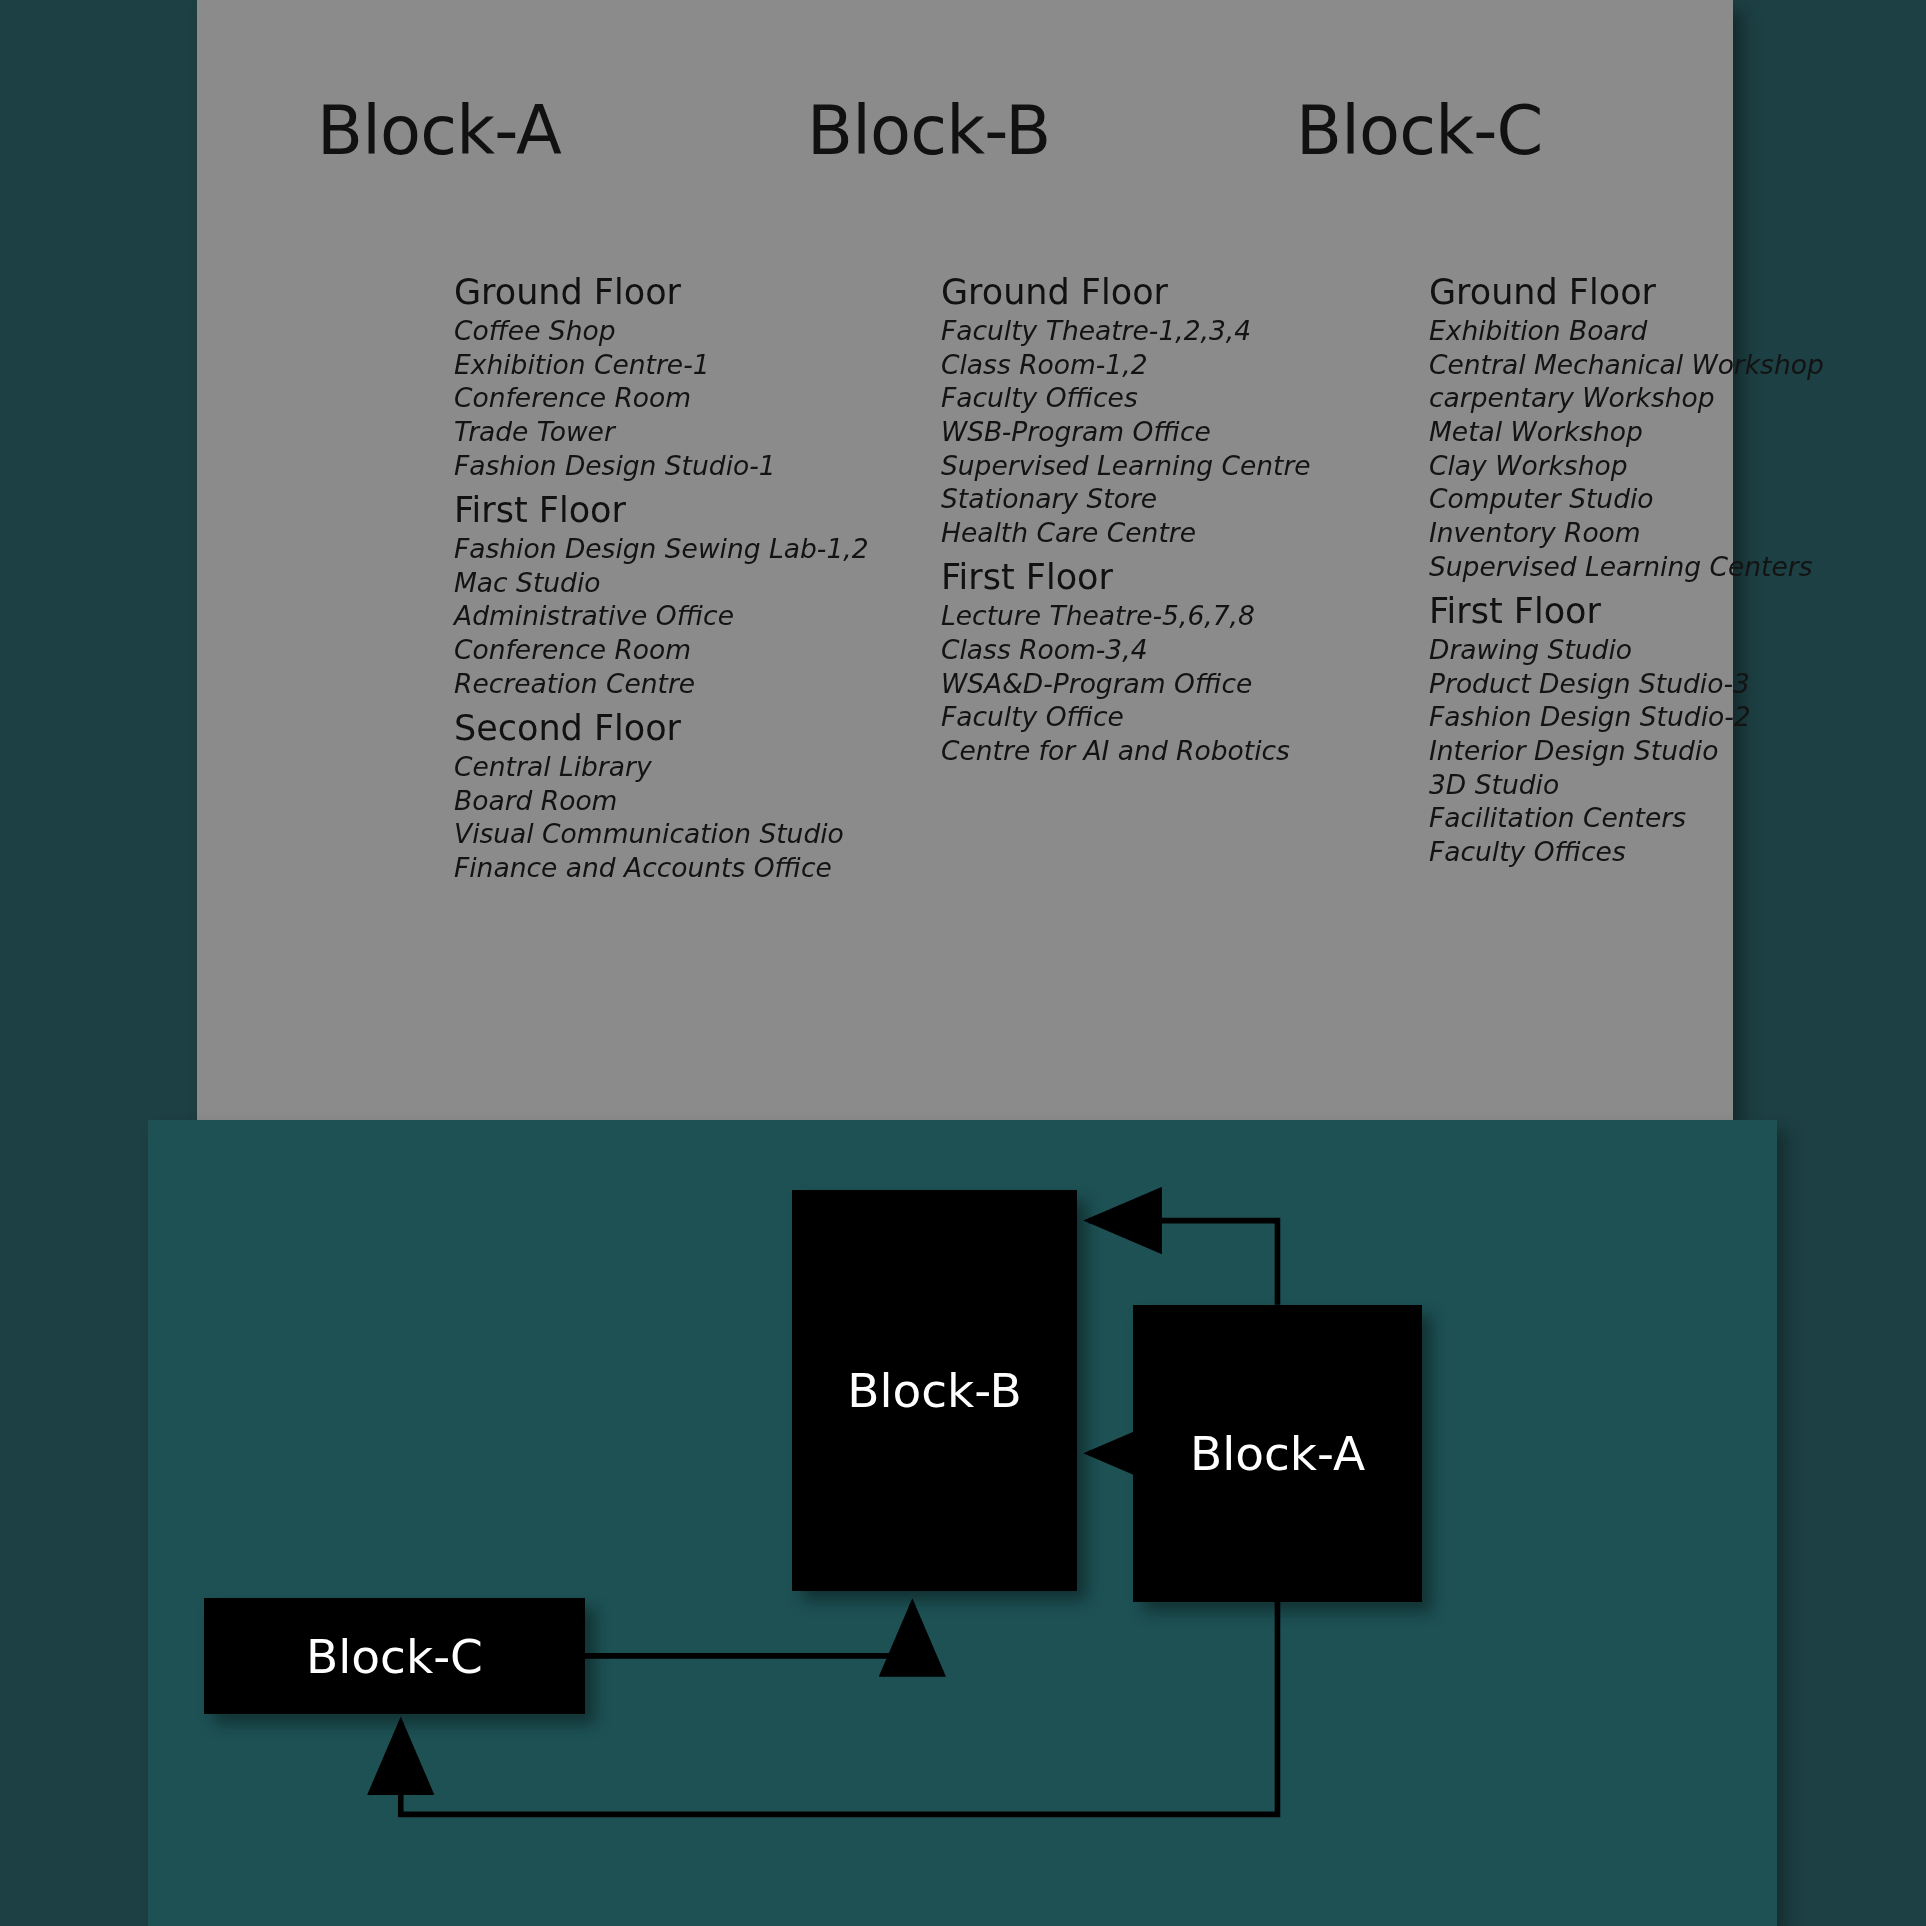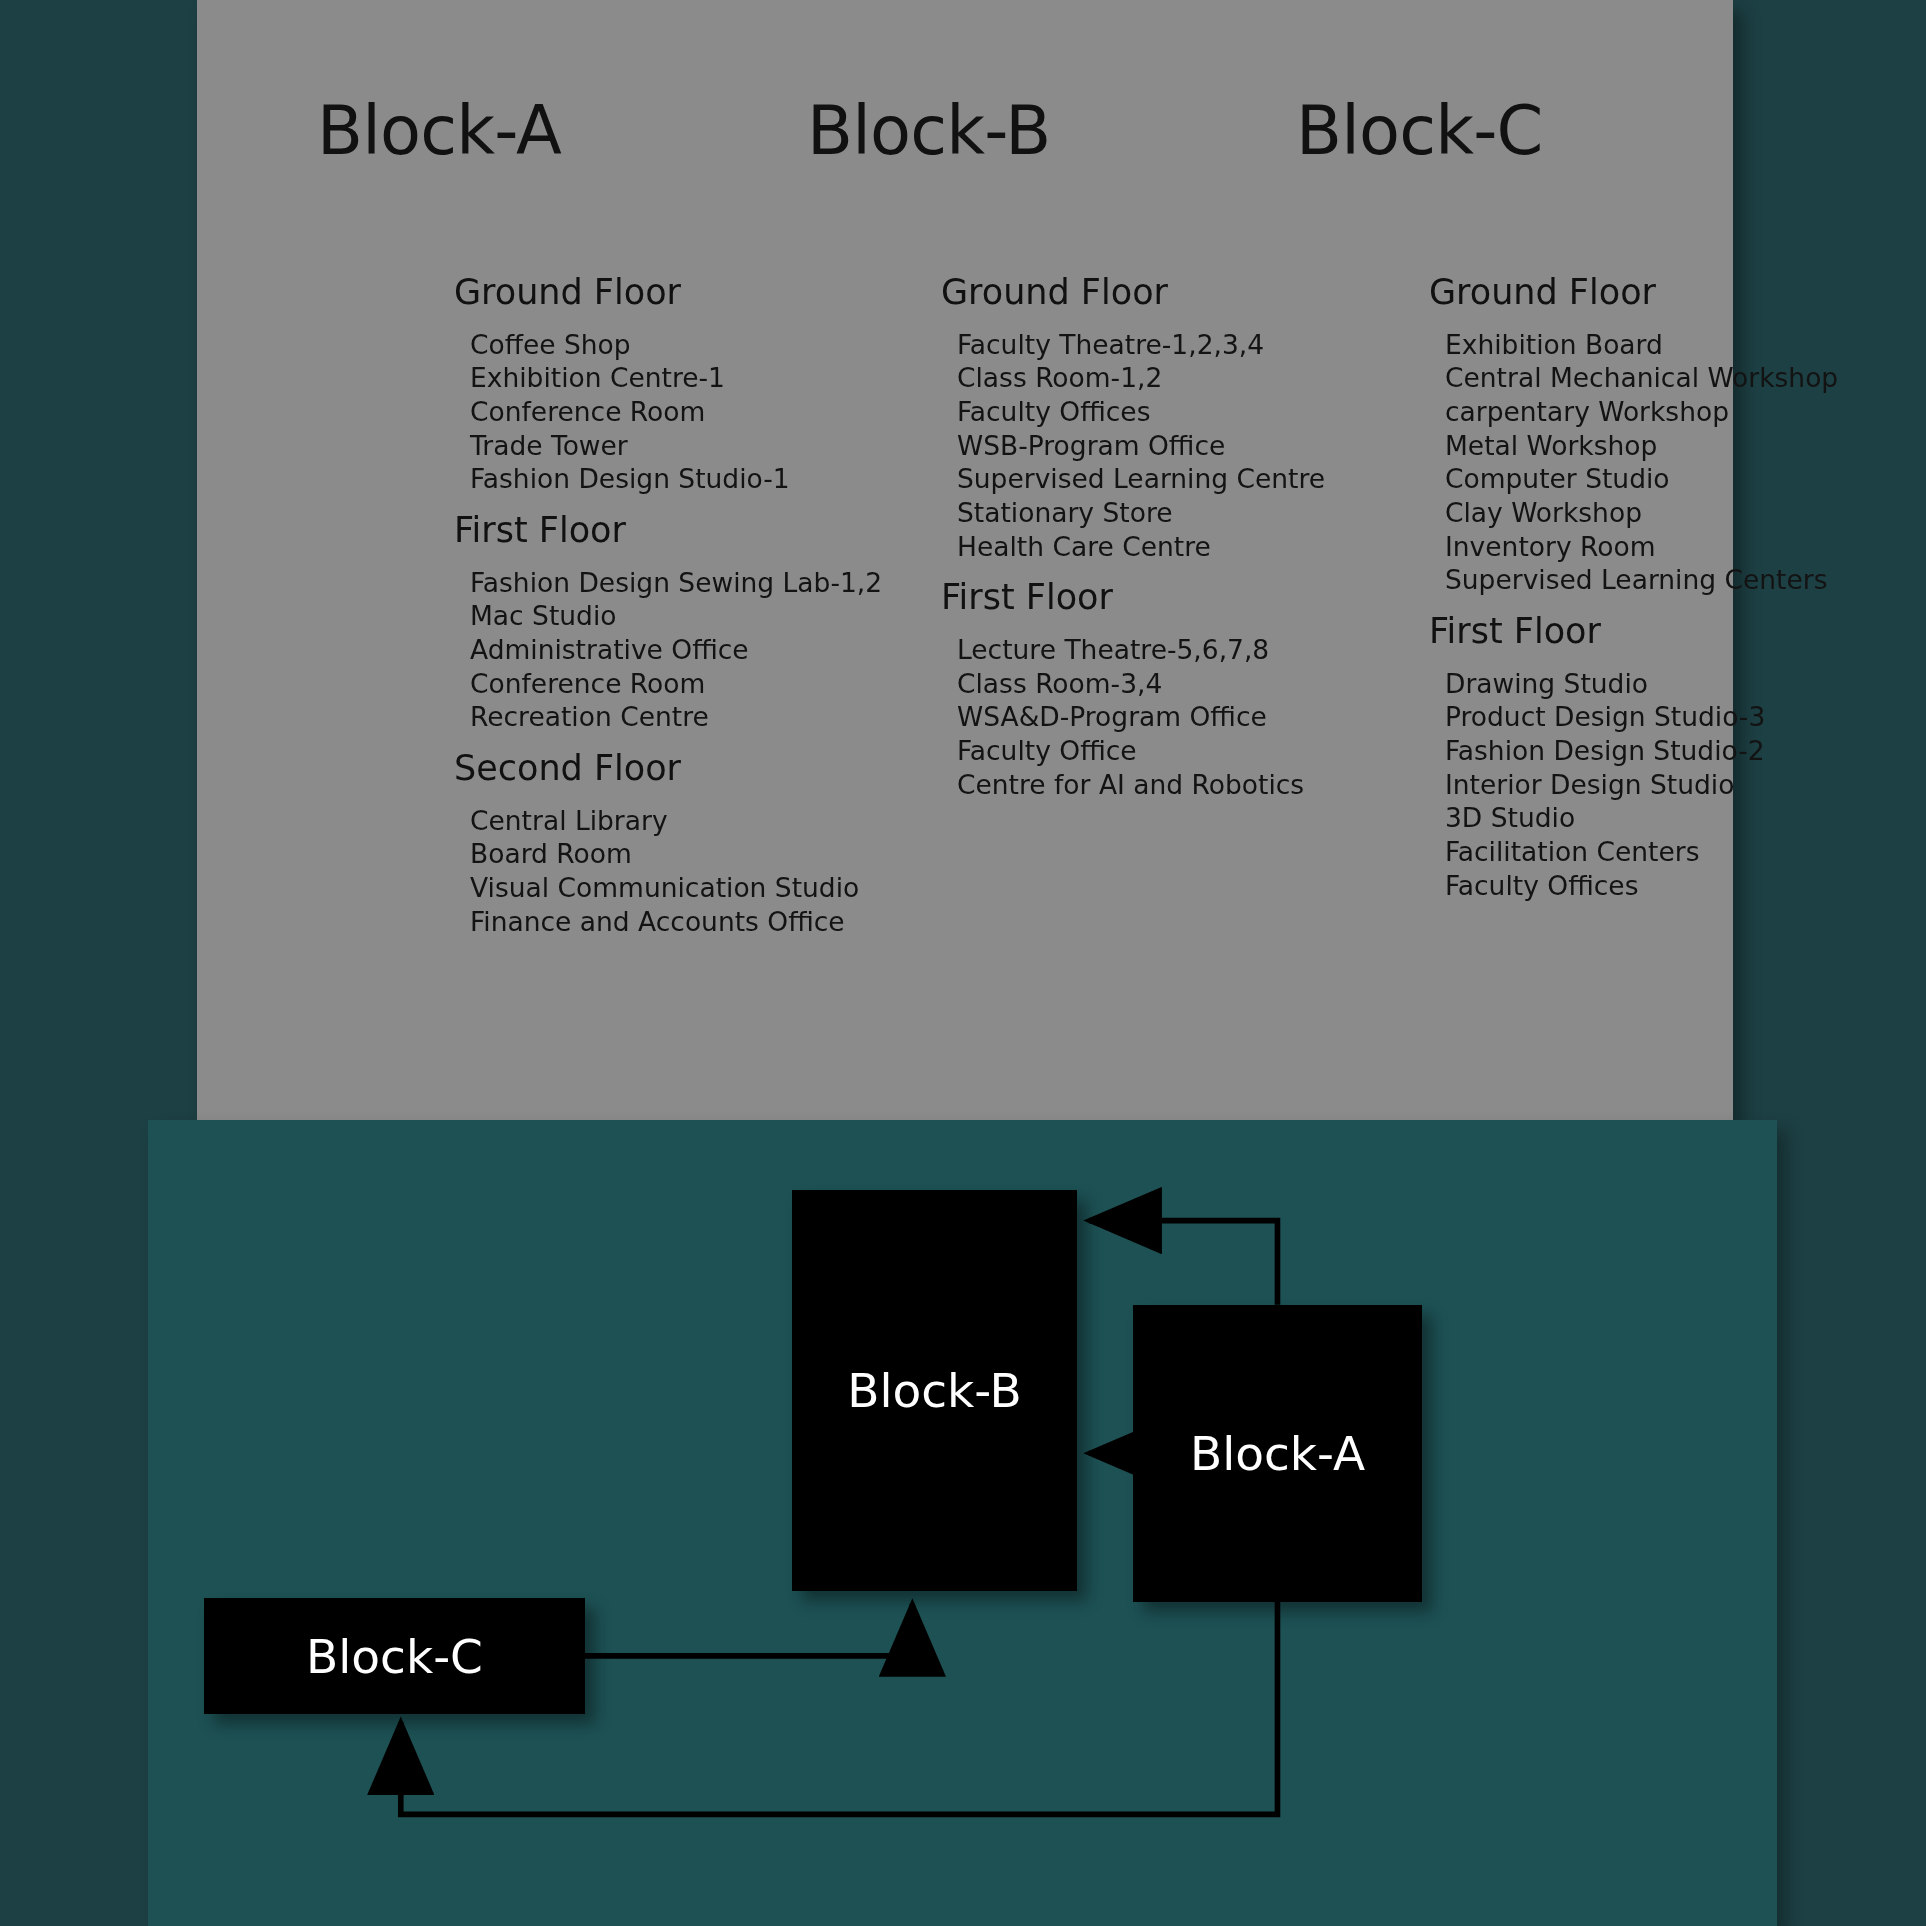--- a/index.html
+++ b/index.html
@@ -58,22 +58,23 @@
     font-size: 35px;
     font-weight: 400;
     color: #111111;
     margin: 0 0 2.4px 0;
     line-height: 1.08;
     white-space: nowrap;
   }
   .floor-group + .floor-group { margin-top: 9.6px; }
   .room-list {
     list-style: none;
-    margin: 16px;
+    margin: 0;
     padding: 0;
+    font-style: italic;
   }
   .room-item {
     font-size: 26.5px;
     line-height: 1.27;
     color: #131313;
     white-space: nowrap;
   }
 
   
   #diagram-panel {
@@ -201,22 +202,22 @@
 
   <div class="column" id="column-c">
 
     <div class="floor-group">
       <div class="floor-heading">Ground Floor</div>
       <ul class="room-list">
         <li class="room-item">Exhibition Board</li>
         <li class="room-item">Central Mechanical Workshop</li>
         <li class="room-item">carpentary Workshop</li>
         <li class="room-item">Metal Workshop</li>
+        <li class="room-item">Clay Workshop</li>
         <li class="room-item">Computer Studio</li>
-        <li class="room-item">Clay Workshop</li>
         <li class="room-item">Inventory Room</li>
         <li class="room-item">Supervised Learning Centers</li>
       </ul>
     </div>
 
     <div class="floor-group">
       <div class="floor-heading">First Floor</div>
       <ul class="room-list">
         <li class="room-item">Drawing Studio</li>
         <li class="room-item">Product Design Studio-3</li>

